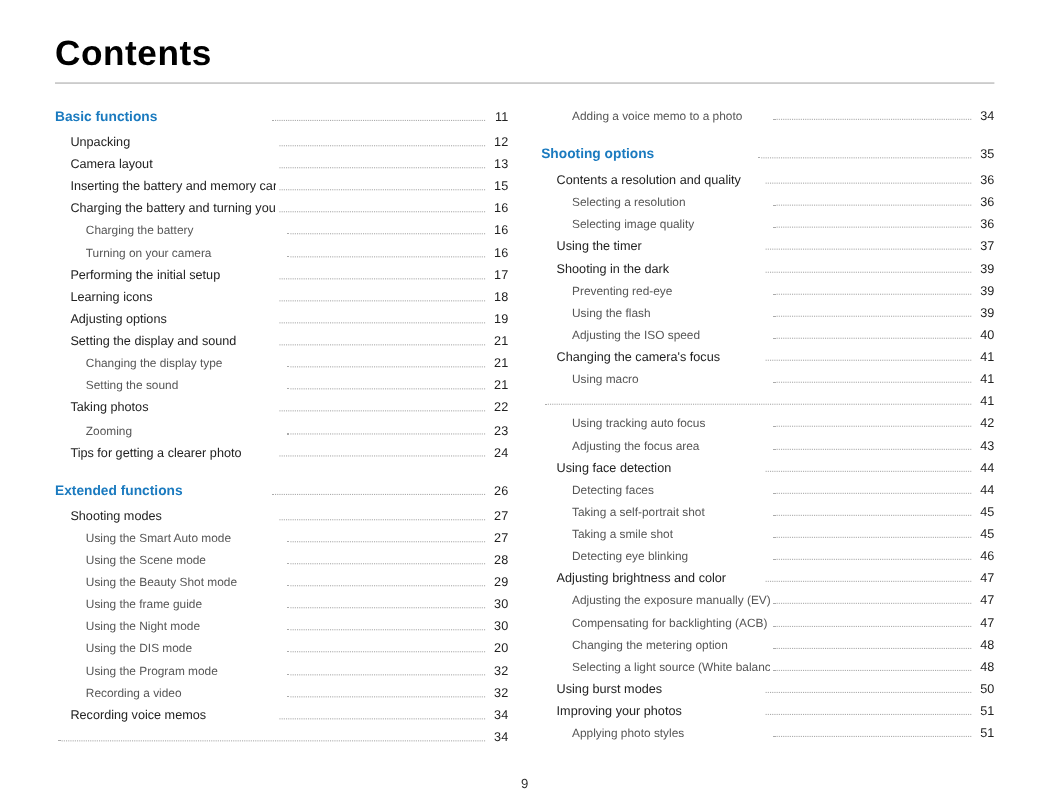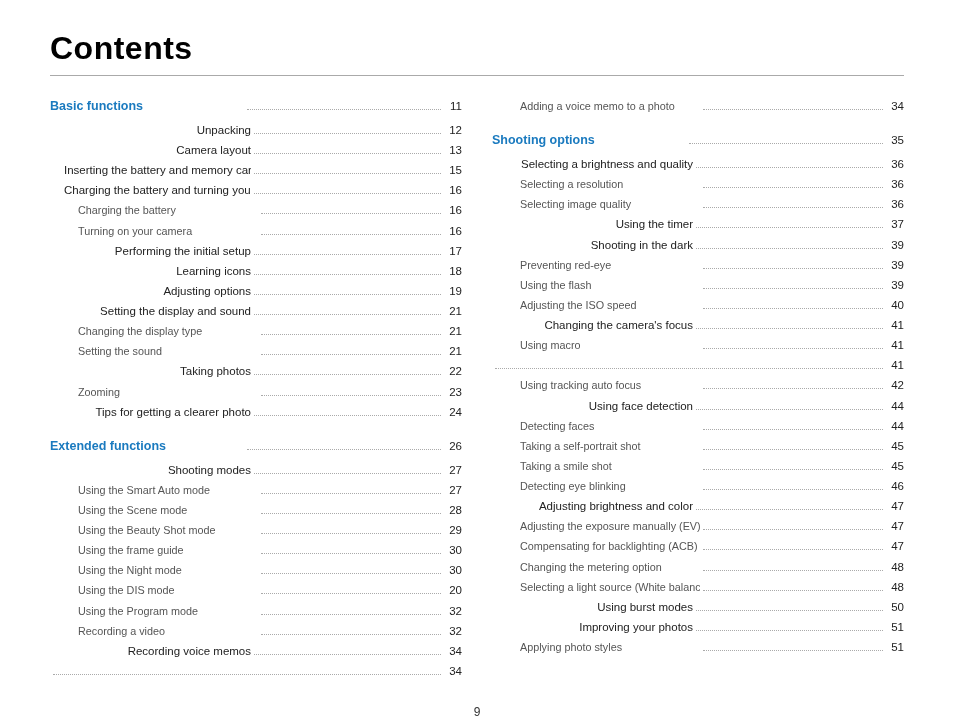--- a/index.html
+++ b/index.html
@@ -62,21 +62,21 @@
       margin: 0 3px 3px 3px;
       min-width: 10px;
     }
 
     .toc-row .page-num {
       white-space: nowrap;
       min-width: 18px;
       text-align: right;
     }
 
-    .indent-1 { padding-left: 14px; text-align: right; }
+    .indent-1 { padding-left: 14px; }
     .indent-2 { padding-left: 28px; font-size: 10.8px; color: #555; }
 
     .spacer { height: 14px; }
 
     .page-footer {
       text-align: center;
       margin-top: 24px;
       font-size: 12px;
       color: #333;
     }
@@ -236,21 +236,21 @@
         <span class="dots"></span>
         <span class="page-num">34</span>
       </div>
       <div class="spacer"></div>
       <div class="toc-row">
         <span class="section-heading label">Shooting options</span>
         <span class="dots"></span>
         <span class="page-num">35</span>
       </div>
       <div class="toc-row">
-        <span class="indent-1 label">Selecting a brightness and quality</span>
+        <span class="indent-1 label">Contents a resolution and quality</span>
         <span class="dots"></span>
         <span class="page-num">36</span>
       </div>
       <div class="toc-row">
         <span class="indent-2 label">Selecting a resolution</span>
         <span class="dots"></span>
         <span class="page-num">36</span>
       </div>
       <div class="toc-row">
         <span class="indent-2 label">Selecting image quality</span>
@@ -293,20 +293,25 @@
         <span class="page-num">41</span>
       </div>
       <div class="toc-row">
         <span class="dots"></span>
         <span class="page-num">41</span>
       </div>
       <div class="toc-row">
         <span class="indent-2 label">Using tracking auto focus</span>
         <span class="dots"></span>
         <span class="page-num">42</span>
+      </div>
+      <div class="toc-row">
+        <span class="indent-2 label">Adjusting the focus area</span>
+        <span class="dots"></span>
+        <span class="page-num">43</span>
       </div>
       <div class="toc-row">
         <span class="indent-1 label">Using face detection</span>
         <span class="dots"></span>
         <span class="page-num">44</span>
       </div>
       <div class="toc-row">
         <span class="indent-2 label">Detecting faces</span>
         <span class="dots"></span>
         <span class="page-num">44</span>

